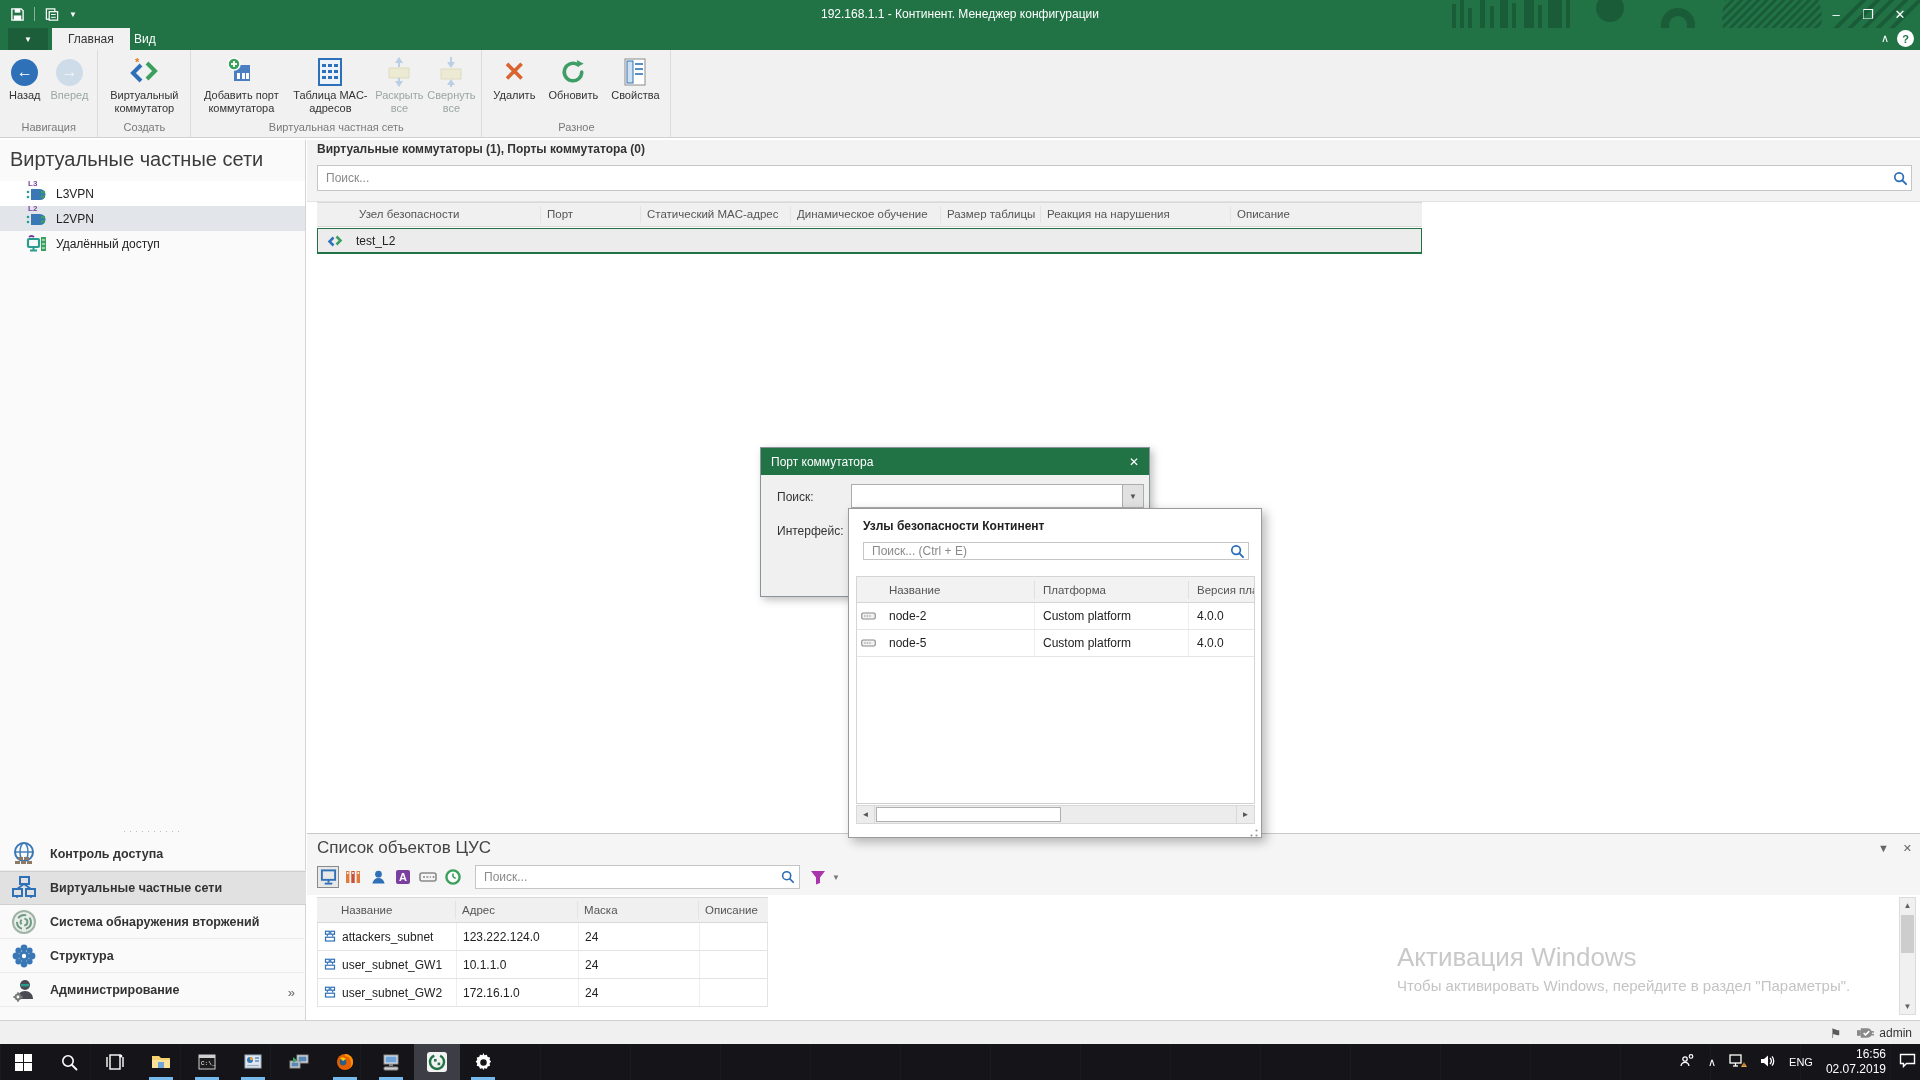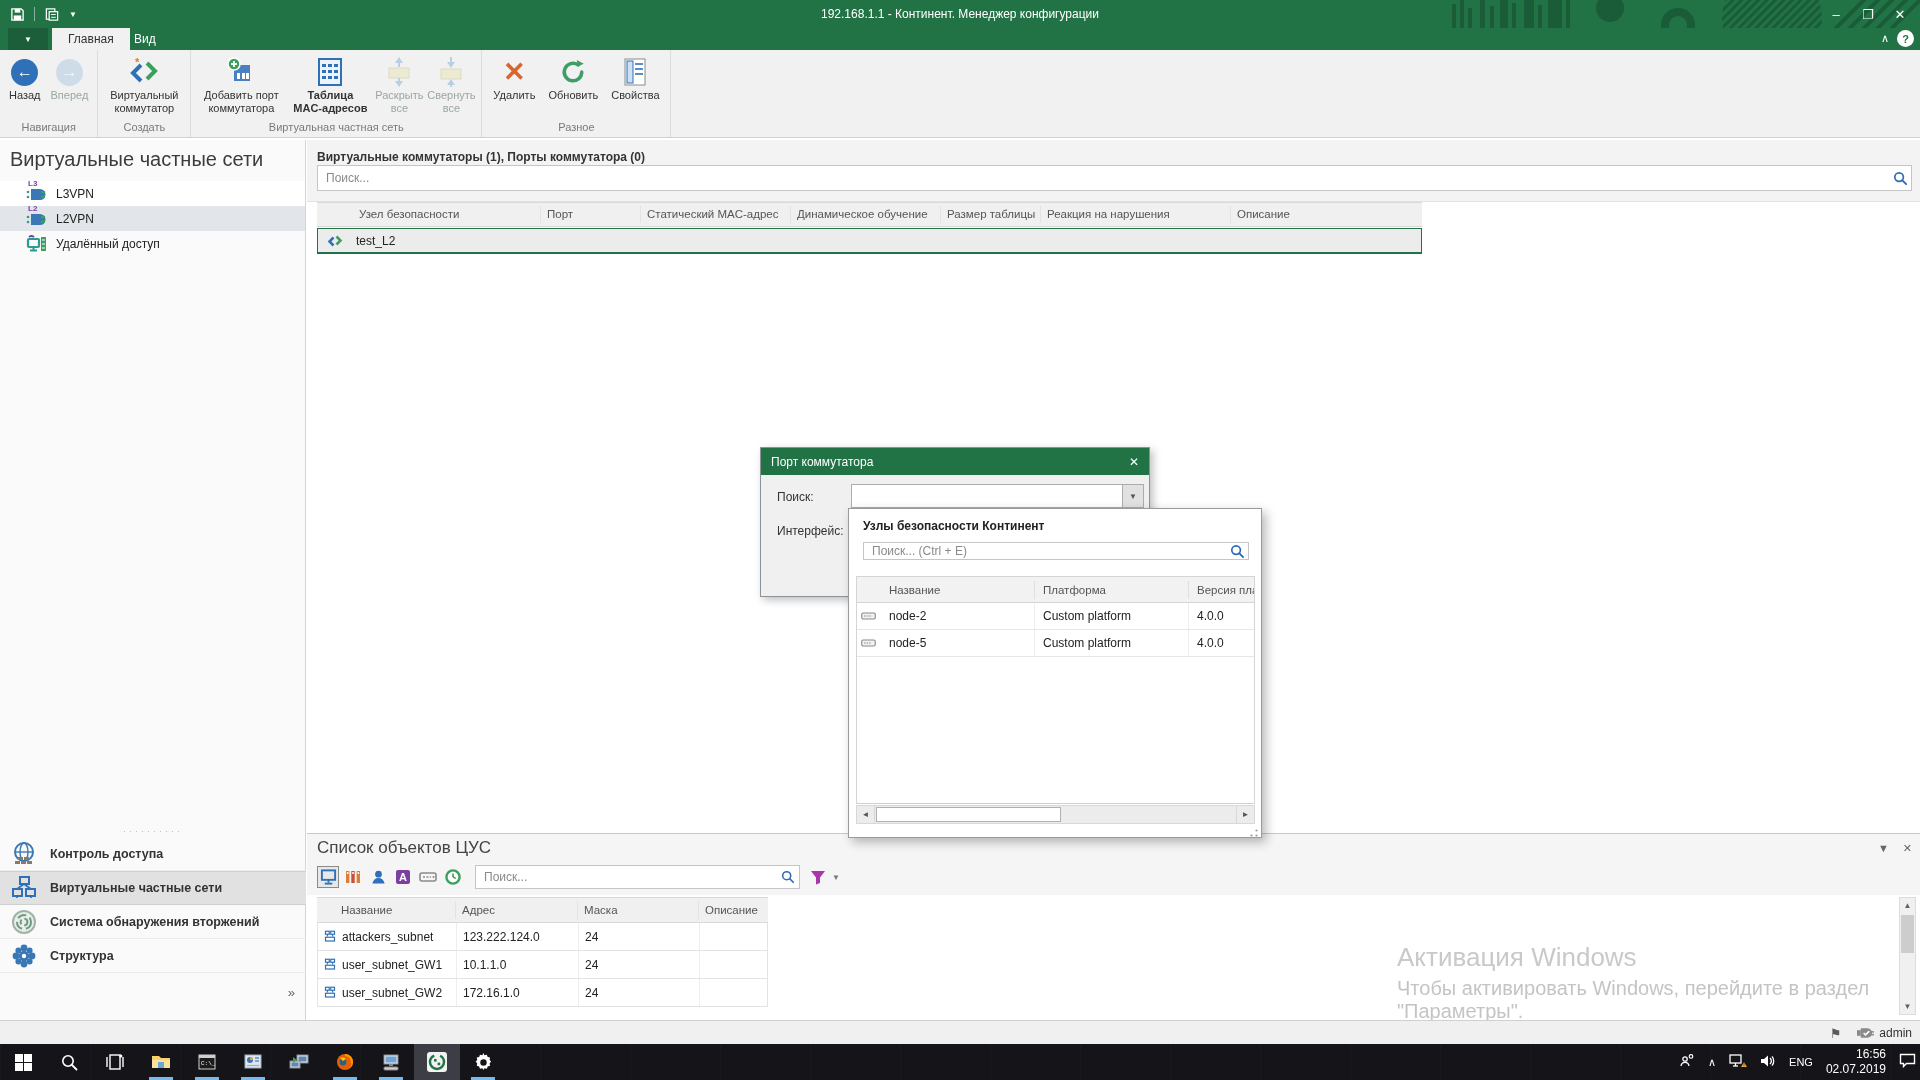--- a/index.html
+++ b/index.html
@@ -52,21 +52,21 @@
   .sb-handle { position:absolute; left:0; top:686px; width:306px; text-align:center; color:#b5b5b5; font-size:9px; letter-spacing:3px; }
   .sb-nav { position:absolute; left:0; top:697px; width:306px; }
   .nav-item { display:flex; align-items:center; gap:12px; height:34px; padding-left:10px; font-weight:bold; font-size:12.5px; color:#333; border-bottom:1px solid #ececec; }
   .nav-item.selected { background:#e1e1e1; border-top:1px solid #d0d0d0; border-bottom:1px solid #d0d0d0; }
   .nav-ico { width:28px; height:26px; display:flex; align-items:center; justify-content:center; }
   .sb-collapse { position:absolute; right:10px; top:845px; color:#666; font-size:13px; }
 
   
   .main-top { position:absolute; left:307px; top:140px; width:1613px; height:693px; background:#fff; z-index:5; }
   .main-strip { position:absolute; left:0; top:0; width:1613px; height:62px; background:#f3f3f3; border-bottom:1px solid #e2e2e2; }
-  .main-header { position:absolute; left:10px; top:10px; font-weight:bold; font-size:12px; color:#333; }
+  .main-header { position:absolute; left:10px; top:2px; font-weight:bold; font-size:12px; color:#333; }
   .searchbox { position:absolute; background:#fff; border:1px solid #c5c5c5; display:flex; align-items:center; }
   .searchbox input { flex:1; border:none; outline:none; font-family:"Liberation Sans",sans-serif; font-size:12px; color:#333; padding:0 8px; background:transparent; height:100%; }
   .searchbox input::placeholder { color:#8a8a8a; }
   .mag { width:22px; display:flex; align-items:center; justify-content:center; }
   .mtable-head { position:absolute; left:10px; top:62px; width:1105px; height:25px; background:#f0f0f0; border-top:1px solid #d9d9d9; border-bottom:1px solid #d9d9d9; display:flex; align-items:center; }
   .mth { font-size:11.5px; color:#555; padding-left:6px; border-right:1px solid #e3e3e3; height:17px; line-height:17px; }
   .c0{width:36px;border-right:none;} .c1{width:188px;} .c2{width:100px;} .c3{width:150px;} .c4{width:150px;} .c5{width:100px;} .c6{width:190px;} .c7{flex:1;border-right:none;}
   .mrow { position:absolute; left:10px; top:88px; width:1105px; height:26px; background:#ececec; border:1px solid #217346; border-bottom:2px solid #217346; display:flex; align-items:center; }
   .mrow-name { font-size:12px; color:#222; padding-left:4px; }
 
@@ -83,21 +83,21 @@
   .b0{width:18px;border-right:none;} .b1{width:121px;} .b2{width:122px;} .b3{width:121px;} .b4{flex:1;border-right:none;}
   .brow { position:absolute; left:10px; width:451px; height:28px; display:flex; align-items:center; border-bottom:1px solid #e3e3e3; border-left:1px solid #e3e3e3; border-right:1px solid #e3e3e3; }
   .bcell { font-size:12px; color:#222; padding-left:6px; border-right:1px solid #eee; height:100%; display:flex; align-items:center; }
   .vscroll { position:absolute; right:4px; top:63px; width:17px; height:118px; background:#f0f0f0; border:1px solid #dcdcdc; display:flex; flex-direction:column; justify-content:space-between; align-items:center; }
   .vthumb { position:absolute; left:1px; top:17px; width:13px; height:38px; background:#cdcdcd; }
   .sc-arrow { font-size:8px; color:#606060; padding:3px 0; }
 
   
   .watermark { position:absolute; left:1397px; top:942px; z-index:7; }
   .wm1 { font-size:26px; color:#c9c9c9; font-weight:400; }
-  .wm2 { font-size:20px; color:#c4c4c4; margin-top:4px; }
+  .wm2 { font-size:15px; color:#c4c4c4; margin-top:4px; }
 
   
   .dialog { position:absolute; left:760px; top:447px; width:390px; height:150px; background:#f0f0f0; border:1px solid #8a9399; box-shadow:3px 3px 8px rgba(0,0,0,.25); z-index:50; }
   .dlg-head { height:27px; background:#217346; color:#fff; display:flex; align-items:center; padding:12px 10px; }
   .dlg-title { flex:1; font-size:12px; }
   .dlg-close { color:#fff; font-size:12px; }
   .dlg-label { position:absolute; left:16px; font-size:12px; color:#333; }
   .combo { position:absolute; left:90px; top:36px; width:293px; height:24px; background:#fff; border:1px solid #adadad; display:flex; }
   .combo-btn { margin-left:auto; width:21px; background:#e1e1e1; border-left:1px solid #adadad; display:flex; align-items:center; justify-content:center; color:#555; font-size:8px; }
 
@@ -250,21 +250,21 @@
               <rect x="11" y="16" width="3" height="6" fill="#fff"></rect>
                 <rect x="16" y="16" width="3" height="6" fill="#fff"></rect>
                 <rect x="20" y="16" width="3" height="6" fill="#fff"></rect>
               <circle cx="8" cy="7" r="6" fill="#3aa05c" stroke="#fff" stroke-width="1.5"></circle>
               <line x1="8" y1="4" x2="8" y2="10" stroke="#fff" stroke-width="1.8"></line>
                 <line x1="5" y1="7" x2="11" y2="7" stroke="#fff" stroke-width="1.8"></line>
             </svg>
           </span>
           <span class="rbtn-label">Добавить порт коммутатора</span>
         </div>
-        <div class="rbtn" style="width:86px;font-weight:bold;">
+        <div class="rbtn" style="width:86px;">
           <span class="rbtn-icon">
             <svg width="26" height="30" viewBox="0 0 26 30">
               <rect x="2" y="2" width="22" height="26" fill="#eef3f9" stroke="#2f71b8" stroke-width="2"></rect>
               <g fill="#2f71b8">
                 <rect x="5" y="7" width="4" height="3"></rect>
                   <rect x="11" y="7" width="4" height="3"></rect>
                   <rect x="17" y="7" width="4" height="3"></rect>
                 <rect x="5" y="13" width="4" height="3"></rect>
                   <rect x="11" y="13" width="4" height="3"></rect>
                   <rect x="17" y="13" width="4" height="3"></rect>
@@ -441,20 +441,38 @@
                 <circle cx="18.6" cy="7.4" r="3"></circle>
                 <circle cx="7.4" cy="18.6" r="3"></circle>
                 <circle cx="18.6" cy="18.6" r="3"></circle>
               <circle cx="13" cy="13" r="5.2"></circle>
             </g>
             <circle cx="13" cy="13" r="2.2" fill="#fff"></circle>
           </svg>
         </span>
         <span>Структура</span>
       </div>
+      <div class="nav-item">
+        <span class="nav-ico">
+          <svg width="26" height="26" viewBox="0 0 26 26">
+            <circle cx="14" cy="8" r="5" fill="#4a4a52"></circle>
+            <path d="M10 7h8v2.4h-8z" fill="#2a9d8f"></path>
+            <path d="M6 22c0-5 3.6-8 8-8s8 3 8 8z" fill="#4a4a52"></path>
+            <g fill="#7a7a7a">
+              <circle cx="7" cy="20" r="3.4"></circle>
+              <rect x="6" y="15.4" width="2" height="2"></rect>
+                <rect x="6" y="22.6" width="2" height="2"></rect>
+              <rect x="2.4" y="19" width="2" height="2"></rect>
+                <rect x="9.6" y="19" width="2" height="2"></rect>
+            </g>
+            <circle cx="7" cy="20" r="1.4" fill="#fff"></circle>
+          </svg>
+        </span>
+        <span>Администрирование</span>
+      </div>
     </div>
     <div class="sb-collapse">»</div>
   </div>
 
   <div class="main-top">
     <div class="main-strip"></div>
     <div class="main-header">Виртуальные коммутаторы (1), Порты коммутатора (0)</div>
 
     <div class="searchbox" style="left:10px; top:25px; width:1595px; height:26px;">
       <input type="text" placeholder="Поиск..." style="">

